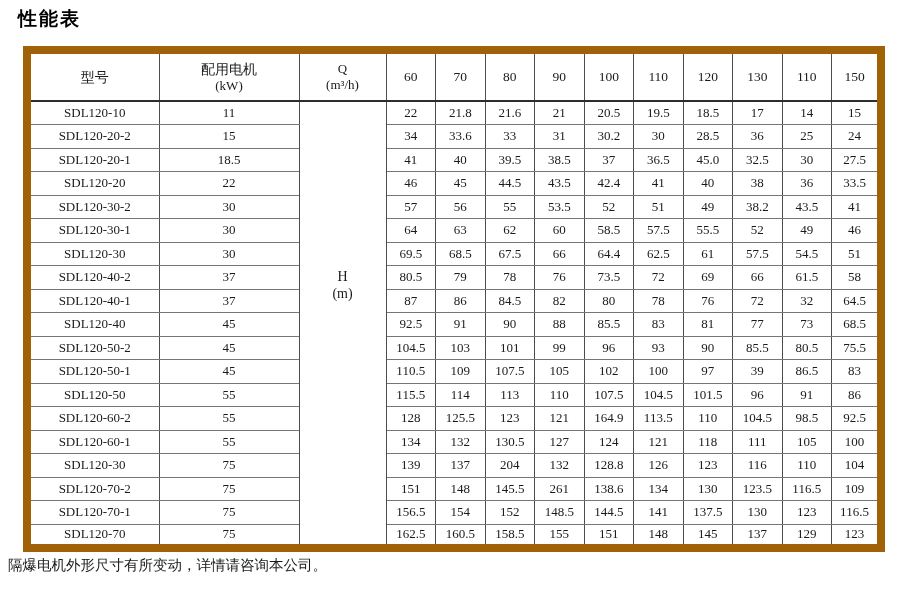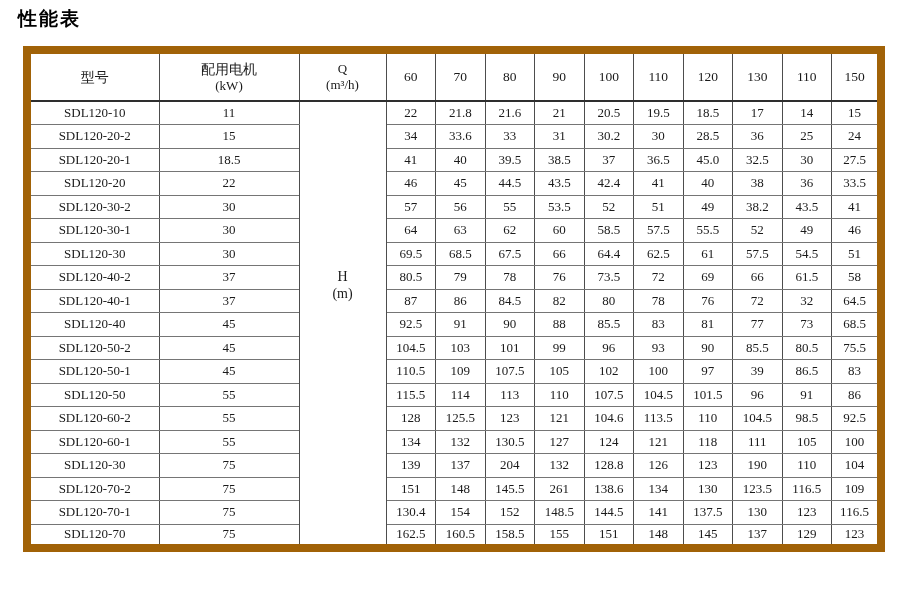--- a/index.html
+++ b/index.html
@@ -324,21 +324,21 @@
           <td>91</td>
           <td>86</td>
         </tr>
         <tr>
           <td>SDL120-60-2</td>
           <td>55</td>
           <td>128</td>
           <td>125.5</td>
           <td>123</td>
           <td>121</td>
-          <td>104.6</td>
+          <td>164.9</td>
           <td>113.5</td>
           <td>110</td>
           <td>104.5</td>
           <td>98.5</td>
           <td>92.5</td>
         </tr>
         <tr>
           <td>SDL120-60-1</td>
           <td>55</td>
           <td>134</td>
@@ -355,42 +355,42 @@
         <tr>
           <td>SDL120-30</td>
           <td>75</td>
           <td>139</td>
           <td>137</td>
           <td>204</td>
           <td>132</td>
           <td>128.8</td>
           <td>126</td>
           <td>123</td>
-          <td>190</td>
+          <td>116</td>
           <td>110</td>
           <td>104</td>
         </tr>
         <tr>
           <td>SDL120-70-2</td>
           <td>75</td>
           <td>151</td>
           <td>148</td>
           <td>145.5</td>
           <td>261</td>
           <td>138.6</td>
           <td>134</td>
           <td>130</td>
           <td>123.5</td>
           <td>116.5</td>
           <td>109</td>
         </tr>
         <tr>
           <td>SDL120-70-1</td>
           <td>75</td>
-          <td>130.4</td>
+          <td>156.5</td>
           <td>154</td>
           <td>152</td>
           <td>148.5</td>
           <td>144.5</td>
           <td>141</td>
           <td>137.5</td>
           <td>130</td>
           <td>123</td>
           <td>116.5</td>
         </tr>
@@ -404,14 +404,15 @@
           <td>151</td>
           <td>148</td>
           <td>145</td>
           <td>137</td>
           <td>129</td>
           <td>123</td>
         </tr>
       </tbody>
   </table>
 
+  <p class="footer-note">隔爆电机外形尺寸有所变动，详情请咨询本公司。</p>
 
 </div>
 
 </body></html>

